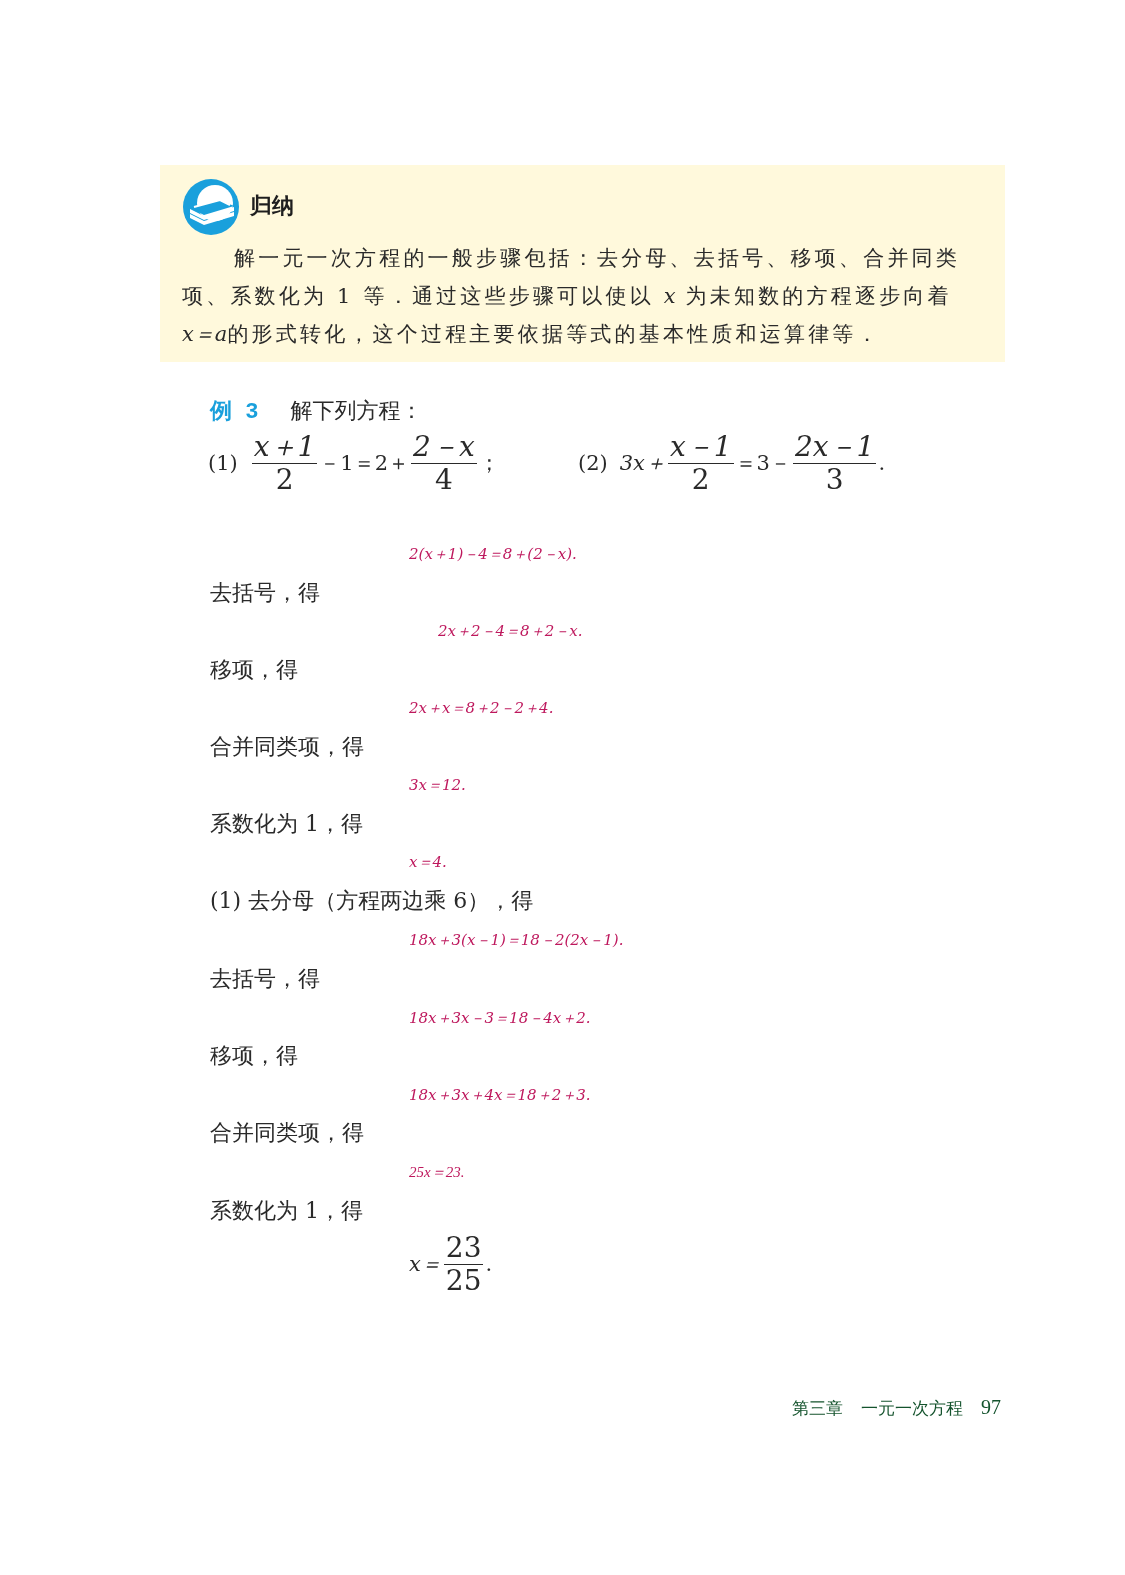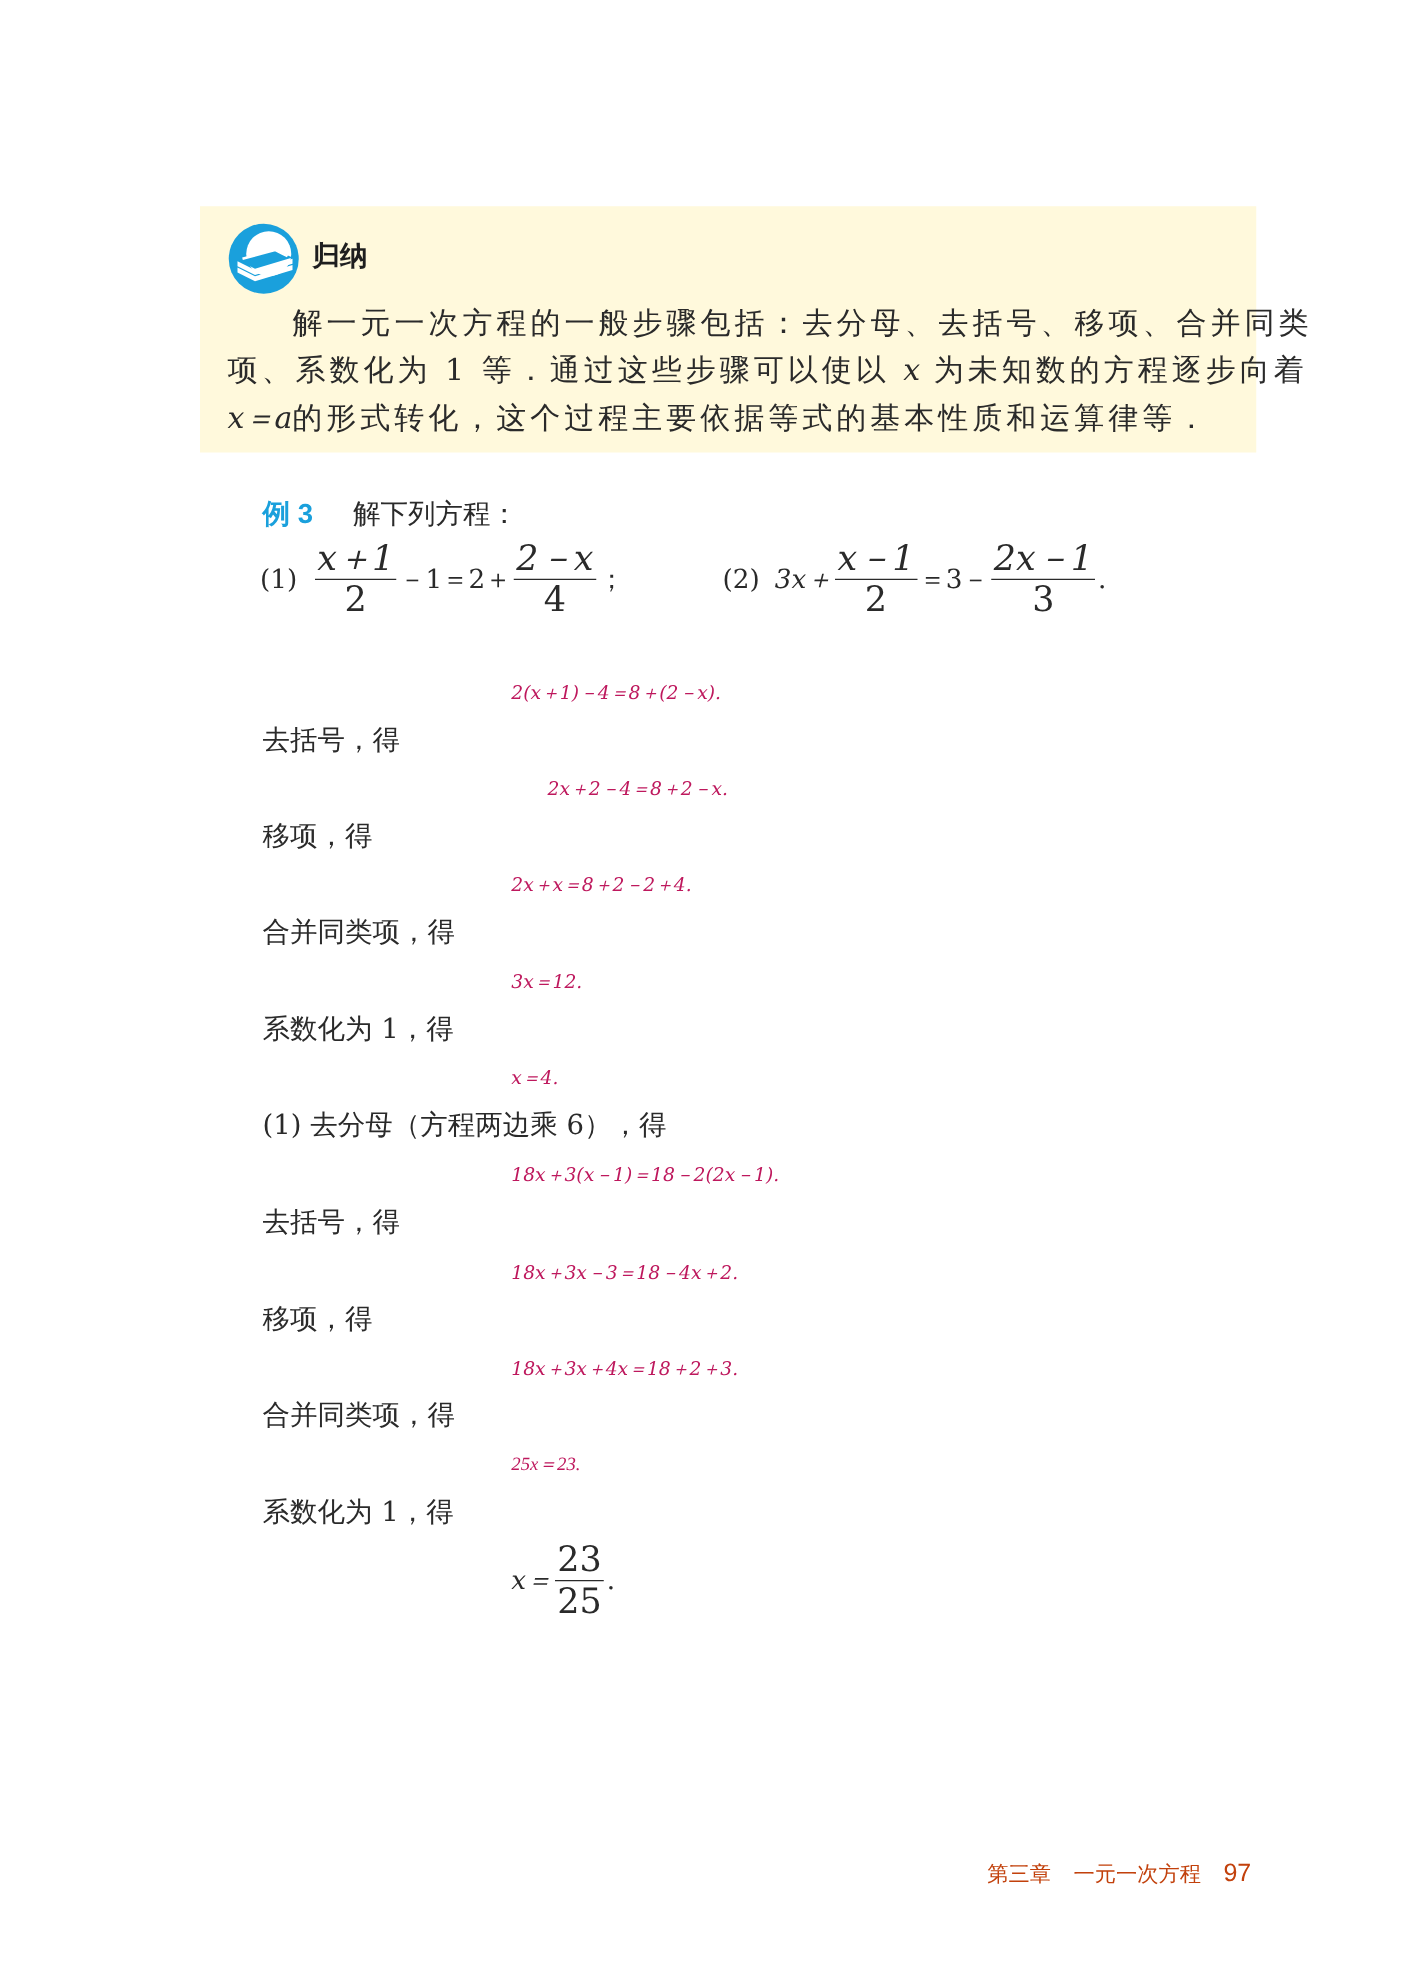--- a/index.html
+++ b/index.html
@@ -48,41 +48,41 @@
       font-size: 22px;
       letter-spacing: 0px;
       color: #1e1e1e;
       line-height: 1;
     }
     .summary-text {
       position: absolute;
       left: 22px;
       top: 74px;
       width: 800px;
-      font-size: 24px;
+      font-size: 21px;
       line-height: 38px;
       letter-spacing: 3.2px;
       color: #2a2a2a;
     }
     .summary-text .line { display: block; white-space: nowrap; }
     .summary-text .indent { padding-left: 52px; }
     .mi { font-style: italic; letter-spacing: 0; }
 
     
     .row {
       position: absolute;
       left: 210px;
       font-size: 22px;
       line-height: 30px;
       white-space: nowrap;
       color: #2a2a2a;
     }
     .label-blue {
       color: #1aa0dc;
-      font-family: Liberation Sans, sans-serif;
+      font-family: Liberation Mono, monospace;
       font-weight: bold;
     }
     .eq {
       position: absolute;
       left: 409px;
       font-size: 15px;
       line-height: 30px;
       white-space: nowrap;
       color: #be185d;
     }
@@ -113,24 +113,24 @@
       display: flex;
       align-items: center;
       height: 52px;
     }
     .problem-row span.txt { display: inline-block; }
 
     
     .footer {
       position: absolute;
       right: 124px;
-      top: 1488px;
-      font-family: Liberation Sans, sans-serif;
+      top: 1396px;
+      font-family: Liberation Serif, serif;
       font-size: 17px;
-      color: #c2410c;
+      color: #14532d;
       white-space: nowrap;
     }
     .footer .gap { display: inline-block; width: 18px; }
     .footer .pnum { font-size: 20px; margin-left: 18px; }
   </style>
 </head>
 <body>
 
 <div class="page">
 

